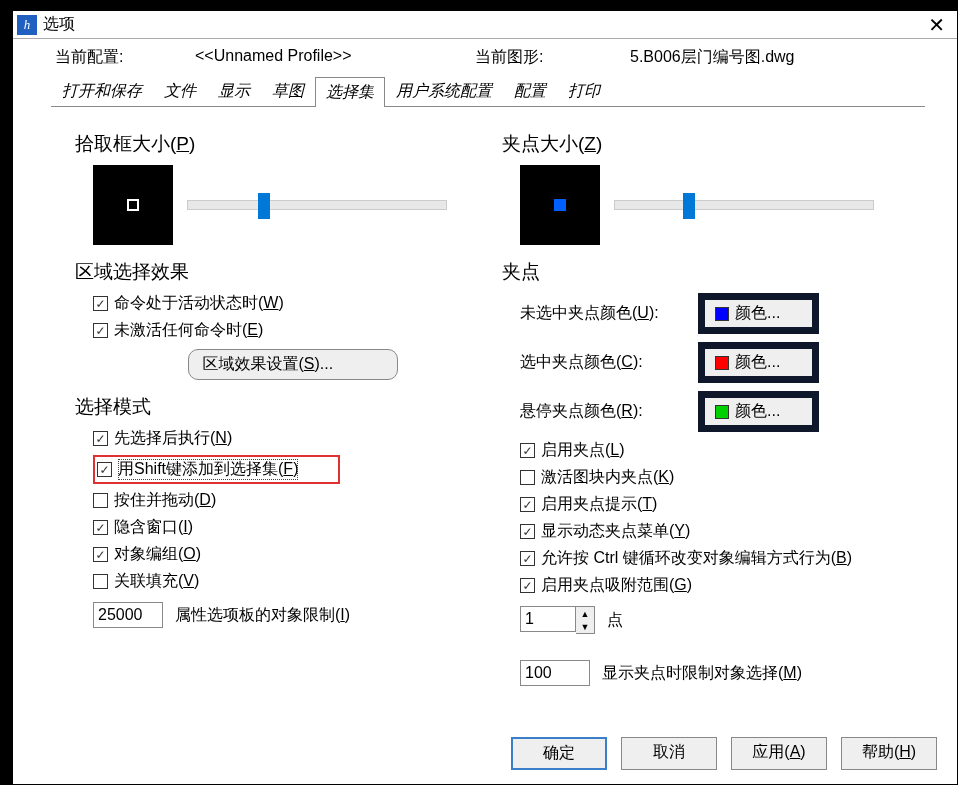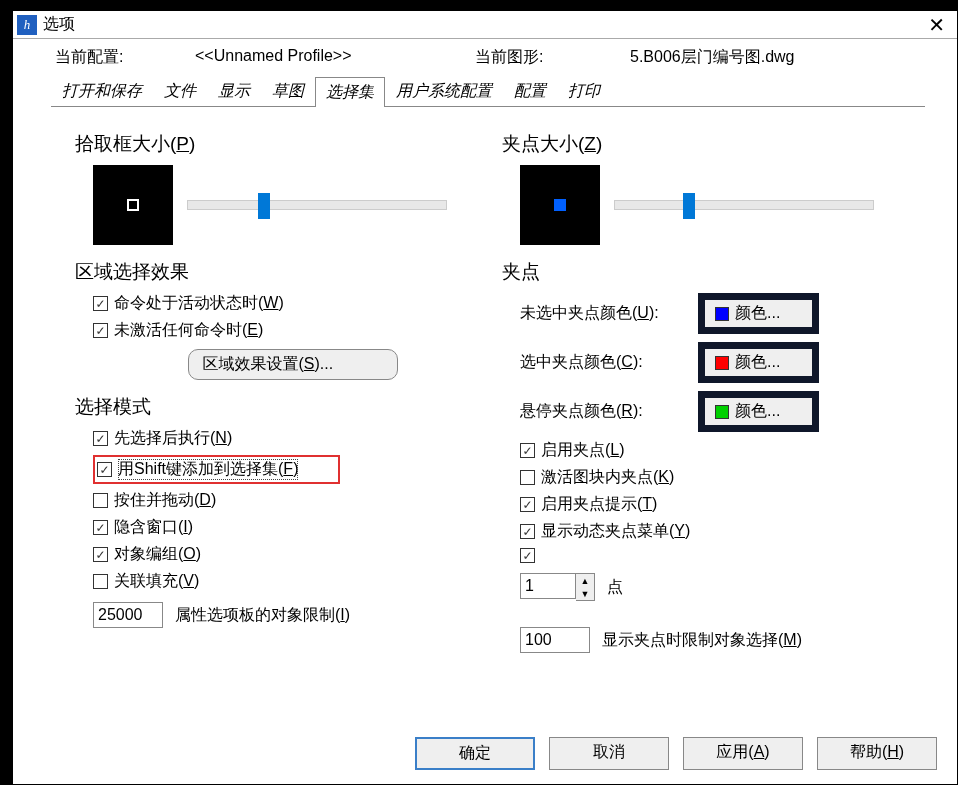--- a/index.html
+++ b/index.html
@@ -37,21 +37,21 @@
 .color-row { display: flex; align-items: center; gap: 8px; margin: 8px 0; }
 .color-lbl { width: 170px; font-size: 16px; }
 .color-btn { display: inline-flex; align-items: center; gap: 6px; border: 7px solid #0f172a; background: #efefef; padding: 3px 10px; font-size: 16px; cursor: pointer; width: 121px; }
 .swatch { width: 14px; height: 14px; border: 1px solid #333; }
 .num-input { width: 70px; height: 26px; border: 1px solid #888; font-size: 16px; padding: 0 4px; }
 .spinner-wrap { display: inline-flex; align-items: stretch; }
 .spinner { display: flex; flex-direction: column; border: 1px solid #888; border-left: none; }
 .spinner .sp { width: 18px; height: 13px; display: flex; align-items: center; justify-content: center; font-size: 9px; background: #efefef; cursor: pointer; }
 .row-num { display: flex; align-items: center; gap: 12px; margin-top: 10px; }
 .footer { position: absolute; bottom: 14px; right: 20px; display: flex; gap: 14px; }
-.footer .btn { width: 120px; text-align: center; }
+.footer .btn { width: 96px; text-align: center; }
 .footer .btn.primary { border: 2px solid #3a7fc8; }
 .dotted { outline: 1px dotted #444; outline-offset: -1px; }
 </style>
 </head>
 <body>
 
 <div class="window">
   <div class="titlebar">
     <div class="app-icon">h</div>
     <div class="title">选项</div>
@@ -184,20 +184,25 @@
           <div class="chk-row">
               <span class="chk on"></span>
               <span>启用夹点提示(<u>T</u>)</span>
             </div>
           <div class="chk-row">
               <span class="chk on"></span>
               <span>显示动态夹点菜单(<u>Y</u>)</span>
             </div>
           <div class="chk-row">
               <span class="chk on"></span>
+              <span>允许按 Ctrl 键循环改变对象编辑方式行为(<u>B</u>)</span>
+            </div>
+          <div class="chk-row">
+              <span class="chk on"></span>
+              <span>启用夹点吸附范围(<u>G</u>)</span>
             </div>
           <div class="row-num">
             <span class="spinner-wrap">
               <input class="num-input" style="width: 56px;" value="1">
               <span class="spinner">
                   <span class="sp">▲</span>
                   <span class="sp">▼</span>
                 </span>
             </span>
             <span>点</span>

